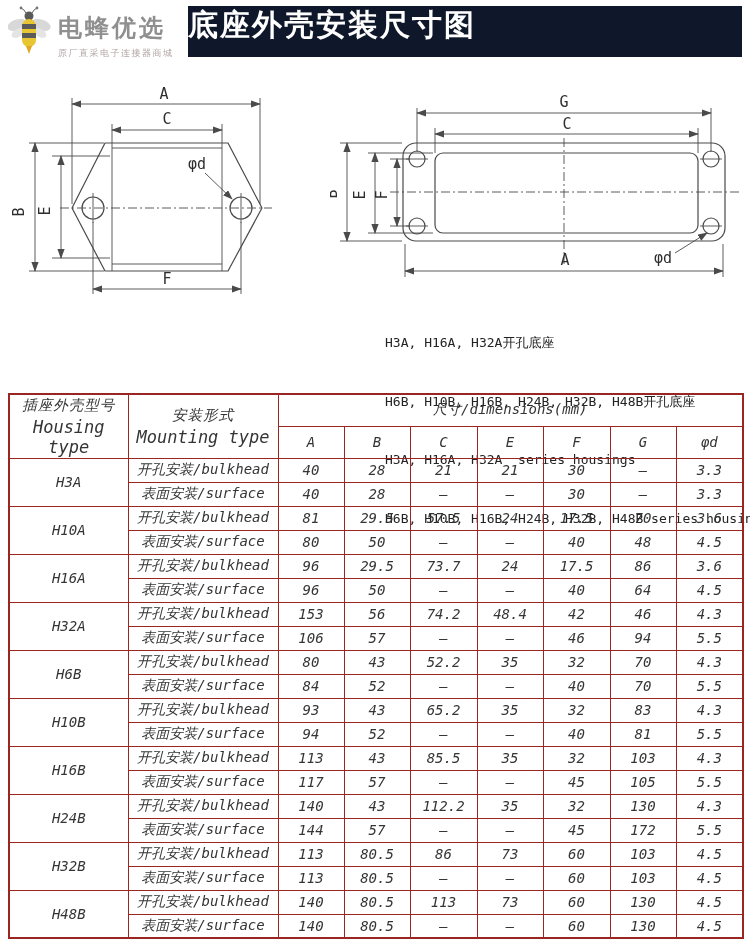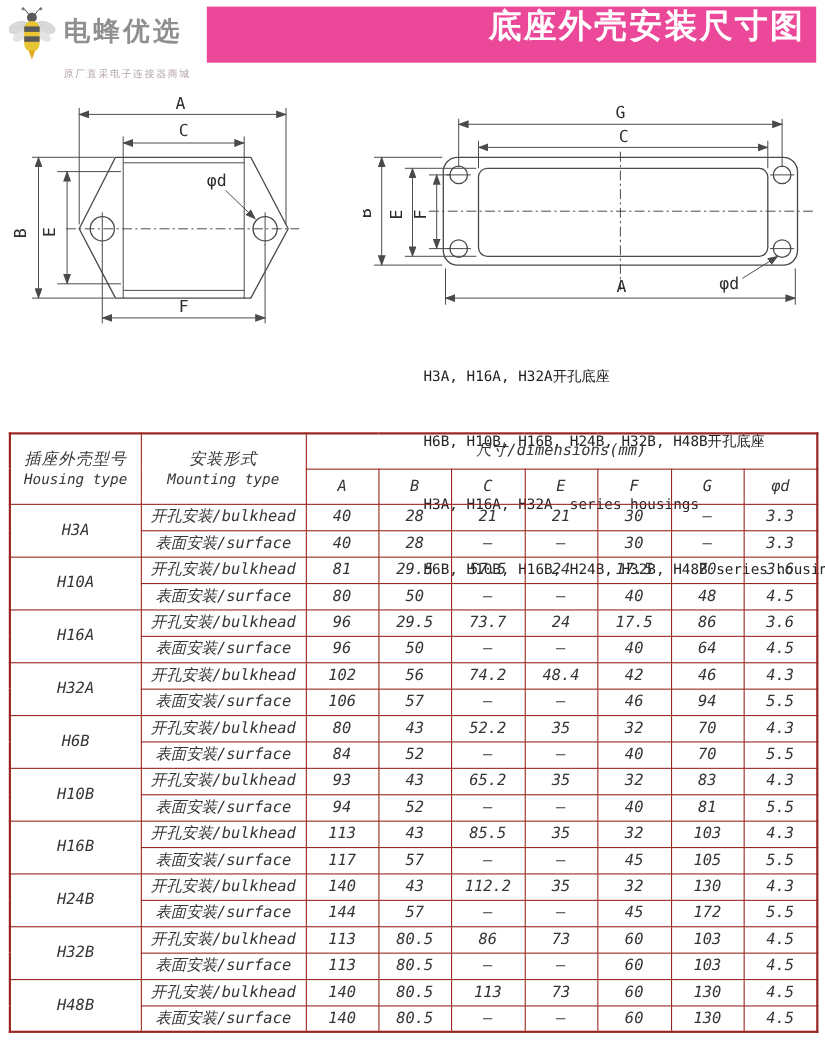--- a/index.html
+++ b/index.html
@@ -4,23 +4,23 @@
 <style>
   * { margin:0; padding:0; box-sizing:border-box; }
   html,body { width:750px; height:950px; background:#fff; overflow:hidden;
     font-family:"DejaVu Sans Mono","Liberation Mono",monospace; }
   .page { position:relative; width:750px; height:808px; background:#fff; }
 
   
   .logo-wrap { position:absolute; left:8px; top:6px; display:flex; align-items:flex-start; }
   .logo-text { margin-left:6px; padding-top:6px; }
   .logo-name { font-size:24px; color:#8f8f8f; letter-spacing:3px; font-weight:bold; }
-  .logo-tag { font-size:9px; color:#b3a4a4; letter-spacing:1.5px; margin-top:17px; }
+  .logo-tag { font-size:9px; color:#b3a4a4; letter-spacing:1.5px; margin-top:3px; }
   .banner { position:absolute; left:188px; top:6px; width:554px; height:51px;
-    background:#ec4899; color:#fff; text-align:right; padding:3px 10px 0 0; }
+    background:#0f172a; color:#fff; padding:3px 10px 0 0; }
   .banner-title { font-size:30px; font-weight:bold; letter-spacing:2px; line-height:32px; }
   .banner-sub { font-size:9.5px; letter-spacing:1px; margin-top:1px; }
 
   
   .diag { position:absolute; }
   .diag svg { display:block; }
   .dline { stroke:#4a4a4a; stroke-width:1.2; fill:none; }
   .dthin { stroke:#4a4a4a; stroke-width:0.9; fill:none; }
   .ddash { stroke:#4a4a4a; stroke-width:0.9; fill:none; stroke-dasharray:9 3 2 3; }
   .dlabel { fill:#2e2e2e; font-size:15px; font-family:"DejaVu Sans Mono","Liberation Mono",monospace; }
@@ -29,21 +29,21 @@
   .notes { position:absolute; left:385px; top:294px; font-size:13px; color:#232323; line-height:19.5px; white-space:pre; }
 
   
   table.spec { position:absolute; left:8px; top:393px; width:734px;
     border-collapse:collapse; table-layout:fixed;font-style:italic; }
   table.spec td, table.spec th { border:1px solid #9A2622; color:#353535;
     text-align:center; vertical-align:middle; font-weight:normal; }
   table.spec { border:2px solid #9A2622; }
   th.hd { height:32px; font-size:14px; }
   .hd-zh { font-size:14.5px; letter-spacing:1px; }
-  .hd-en { font-size:13px; margin-top:2px; letter-spacing:0; }
+  .hd-en { font-size:17px; margin-top:2px; letter-spacing:0; }
   td.htype { font-size:13px;margin-top:12px; }
   td.mount { font-size:13px; }
   table.spec tbody td { height:24px; font-size:14px; }
 </style>
 </head>
 <body>
 
 <div class="page">
 
   <div class="logo-wrap">
@@ -271,21 +271,21 @@
           <td>50</td>
           <td>–</td>
           <td>–</td>
           <td>40</td>
           <td>64</td>
           <td>4.5</td>
         </tr>
         <tr>
           <td class="htype" rowspan="2">H32A</td>
           <td class="mount">开孔安装/bulkhead</td>
-          <td>102</td>
+          <td>153</td>
           <td>56</td>
           <td>74.2</td>
           <td>48.4</td>
           <td>42</td>
           <td>46</td>
           <td>4.3</td>
         </tr>
         <tr>
           <td class="mount">表面安装/surface</td>
           <td>106</td>

